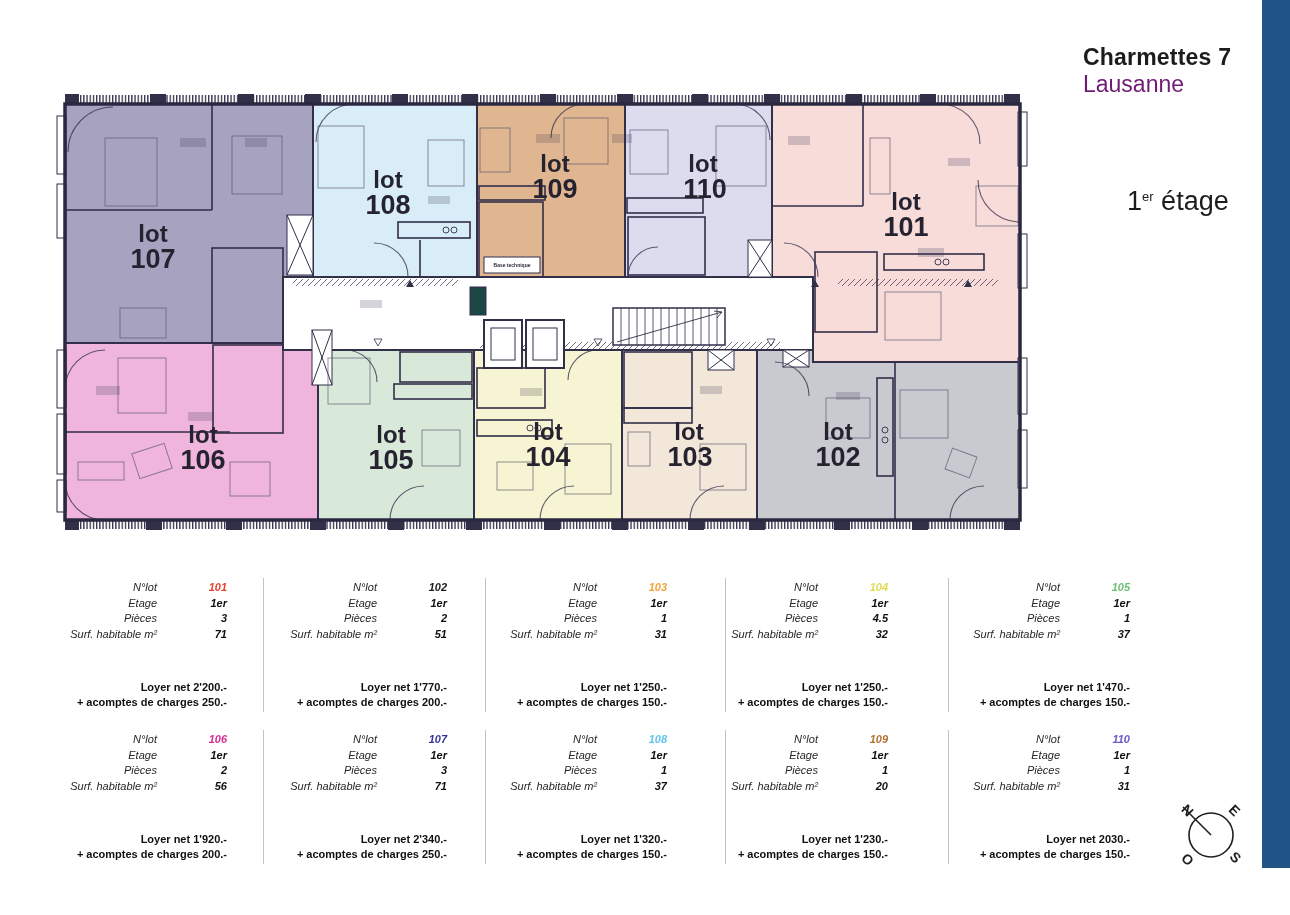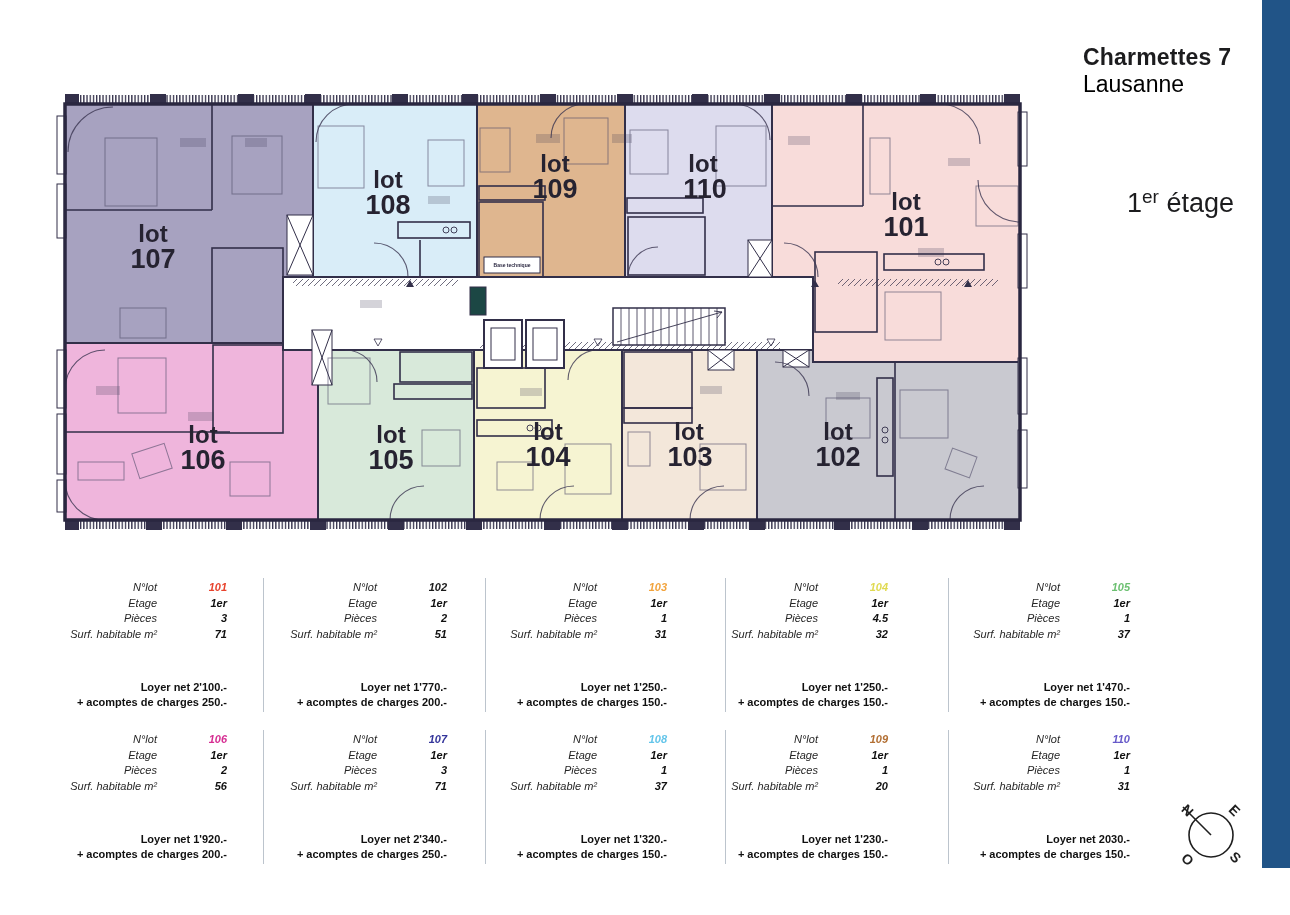--- a/index.html
+++ b/index.html
@@ -1,23 +1,23 @@
 <!DOCTYPE html>
 <html><head>
 <meta charset="utf-8">
 <style>
   html,body{margin:0;padding:0;background:#ffffff;}
   .page{position:relative;width:1290px;height:868px;background:#ffffff;overflow:hidden;
         font-family:"Liberation Sans",sans-serif;color:#1d1d1d;}
   
   .hdr{position:absolute;left:1083px;top:44px;line-height:27px;}
   .hdr .t1{font-size:23px;font-weight:bold;color:#1c1c1e;letter-spacing:.2px;}
-  .hdr .t2{font-size:23px;font-weight:normal;color:#000000;}
+  .hdr .t2{font-size:23px;font-weight:normal;color:#701a75;}
   .floor{position:absolute;left:1127px;top:186px;font-size:27px;color:#1c1c1e;}
-  .floor sup{font-size:19px;vertical-align:9px;}
+  .floor sup{font-size:13px;vertical-align:9px;}
   
   svg{display:block;}
   #plan{position:absolute;left:0;top:0;}
   .lot-region{stroke:#322f49;stroke-width:2;}
   .wall{stroke:#322f49;fill:none;}
   .furn{stroke:#524d6b;stroke-width:1;fill:none;opacity:.62;}
   .arc{stroke:#3a3550;stroke-width:1.1;fill:none;opacity:.8;}
   .dim{fill:#3a3550;opacity:.22;}
   .win{fill:#ffffff;stroke:#322f49;stroke-width:1;}
   .pier{fill:#322f49;}
@@ -315,21 +315,21 @@
       </div>
     <div class="kv">
         <span class="k">Pièces</span>
         <span class="v">3</span>
       </div>
     <div class="kv">
         <span class="k">Surf. habitable m²</span>
         <span class="v">71</span>
       </div>
     <div class="rent">
-        <div>Loyer net 2'100.-</div>
+        <div>Loyer net 2'200.-</div>
         <div>+ acomptes de charges 250.-</div>
       </div>
   </div>
   <div class="card" style="left:257px;top:580px">
     <div class="kv">
         <span class="k">N°lot</span>
         <span class="v" style="color: rgb(26, 26, 26);">102</span>
       </div>
     <div class="kv">
         <span class="k">Etage</span>

